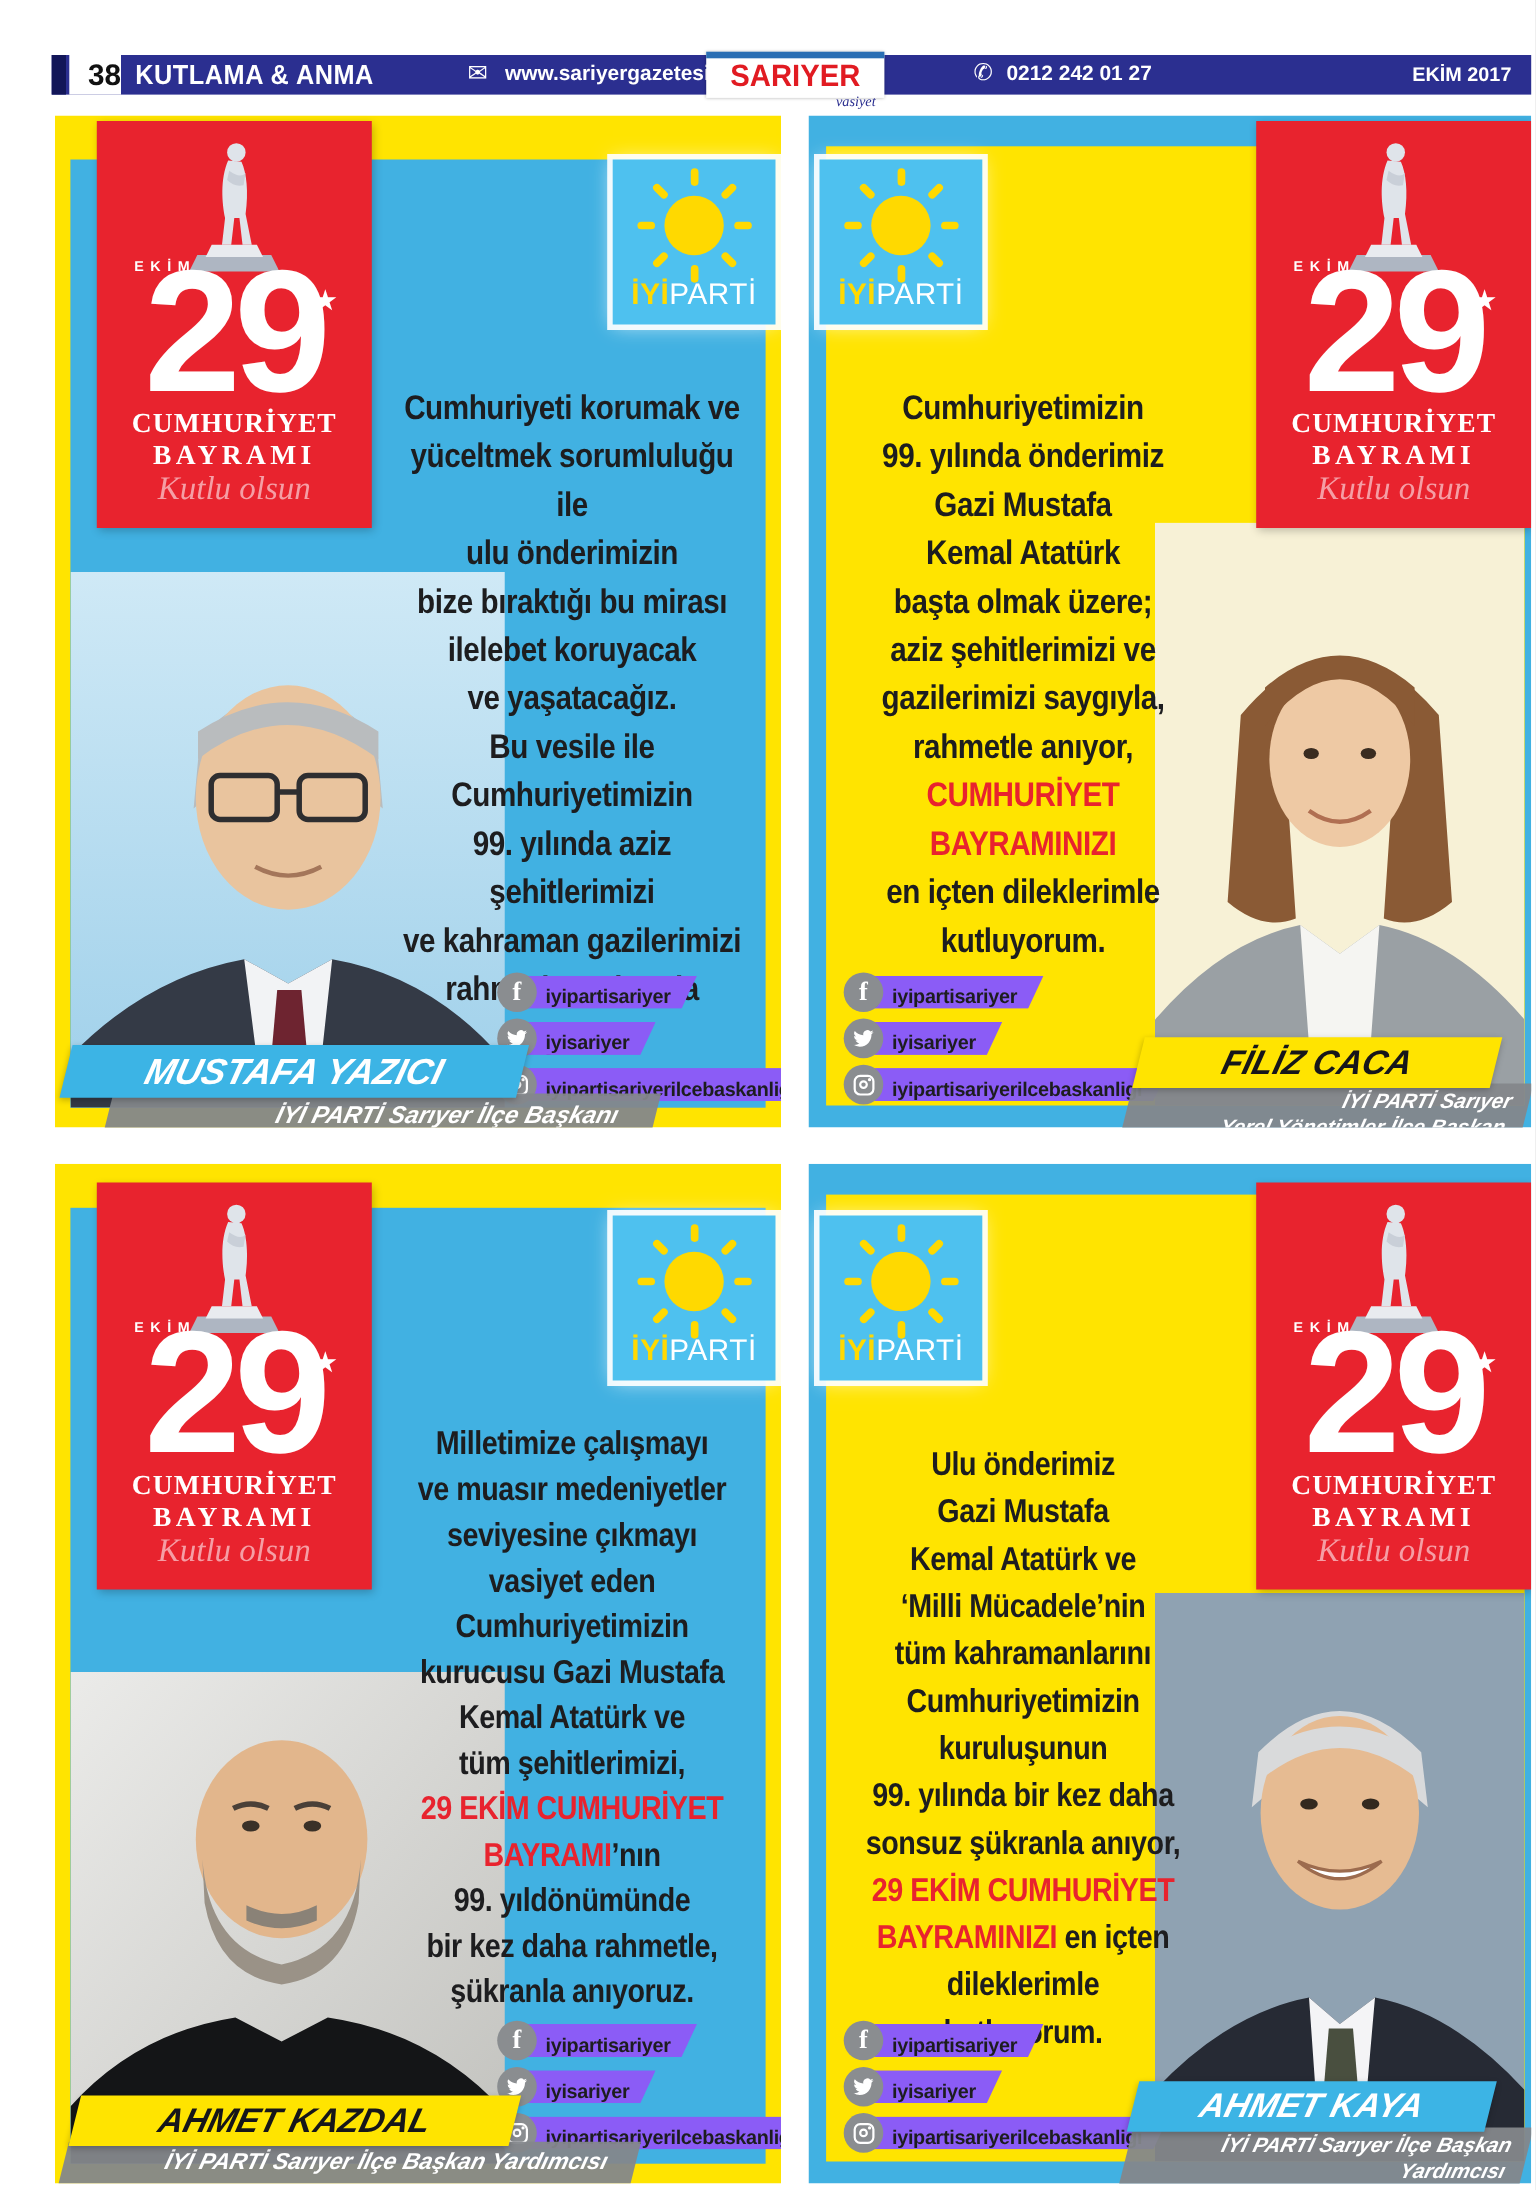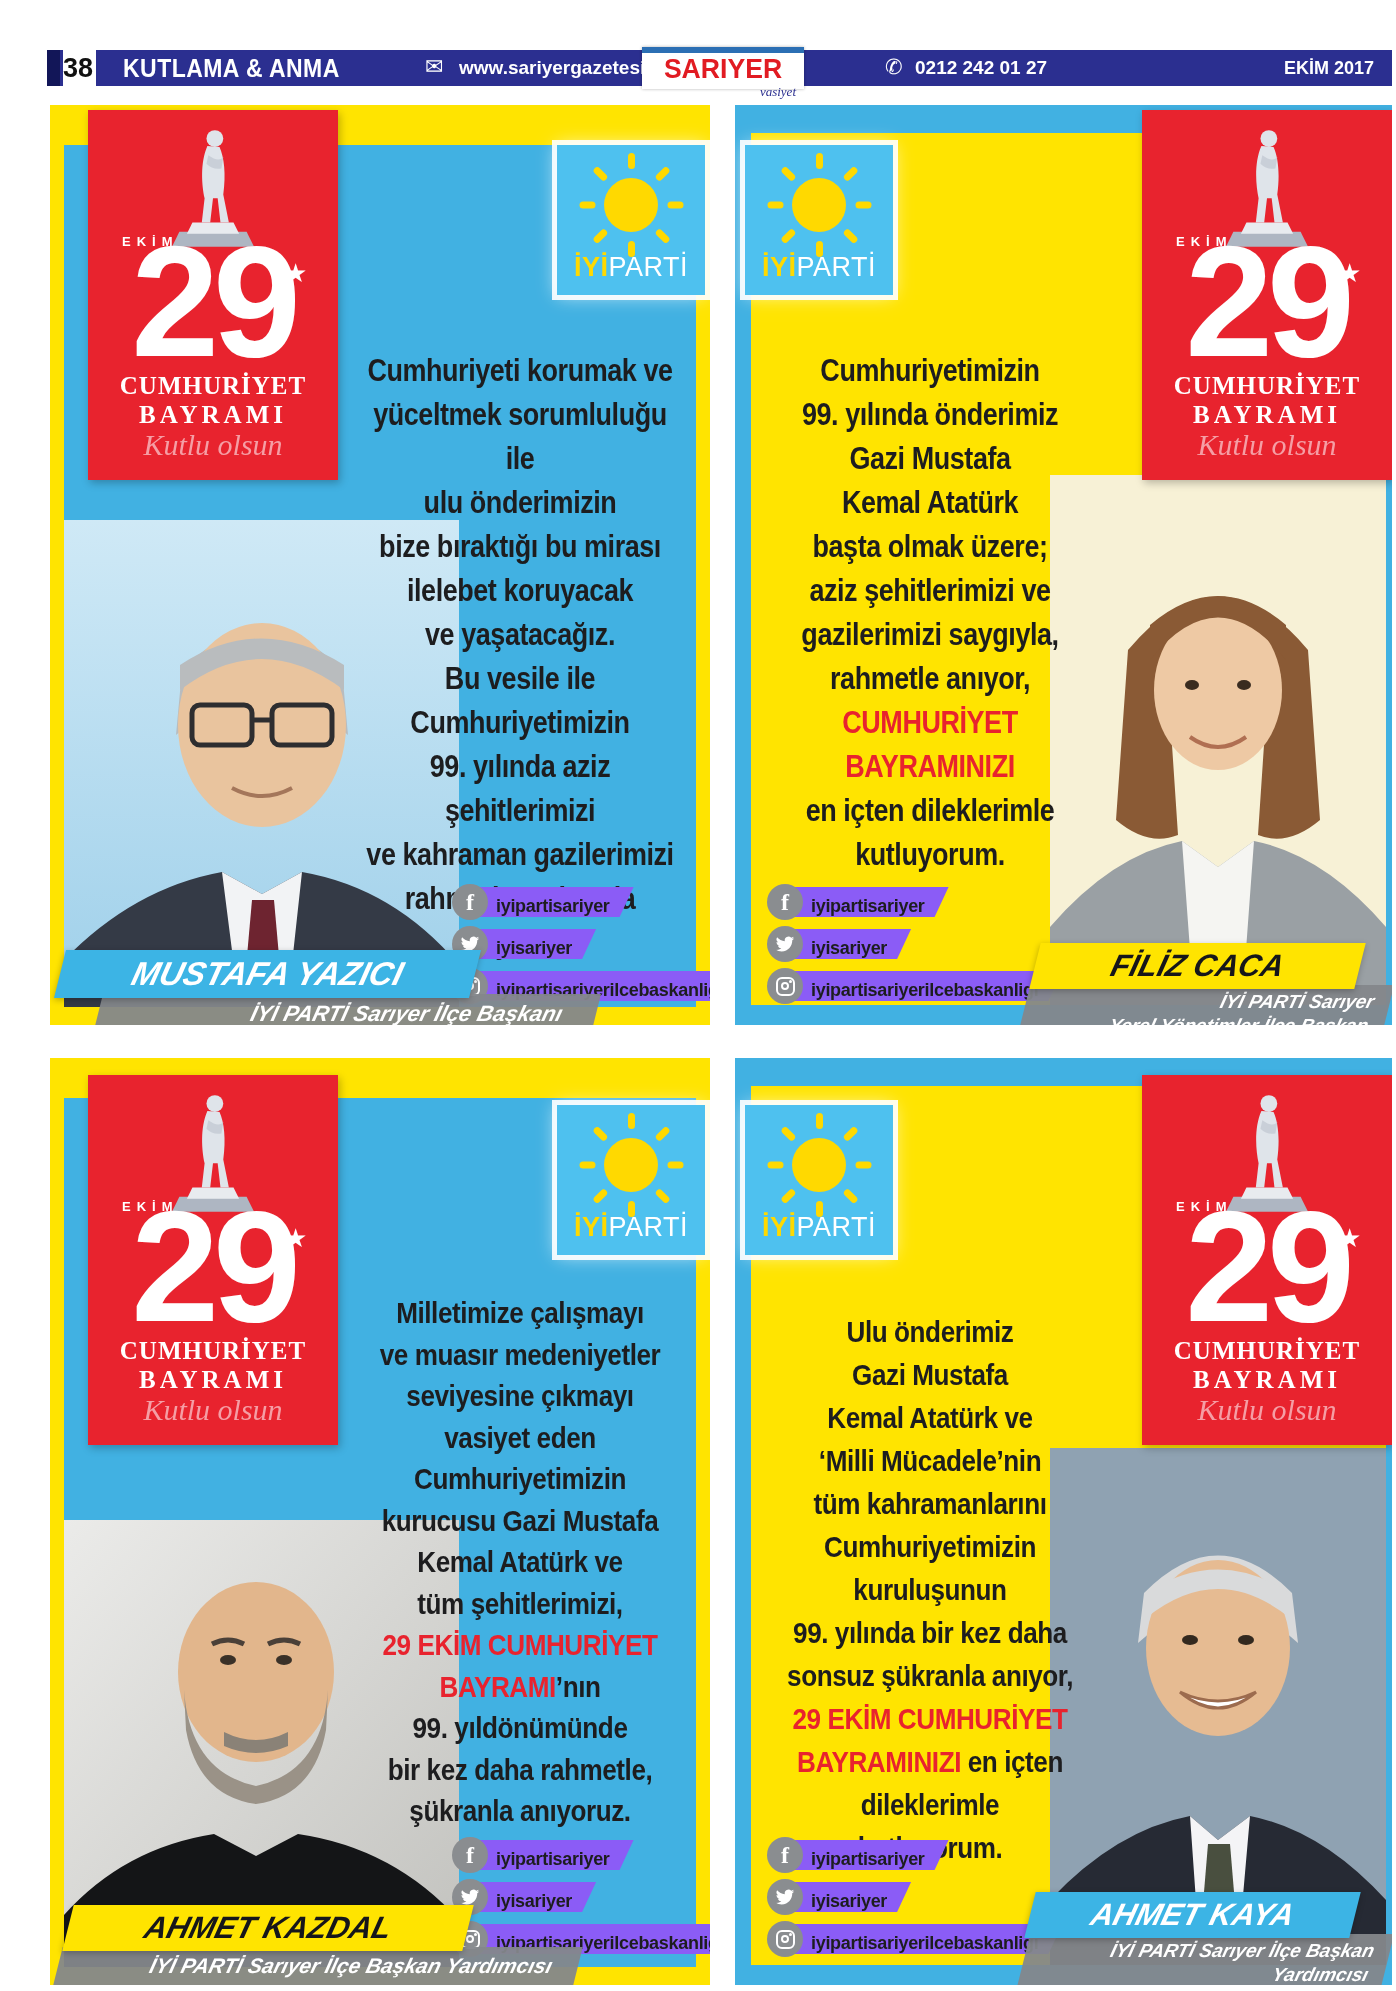--- a/index.html
+++ b/index.html
@@ -2,22 +2,22 @@
 <html><head>
 <meta charset="utf-8">
 <style>
   * { margin:0; padding:0; box-sizing:border-box; }
   body { background:#d8d8d8; font-family:"Liberation Sans", sans-serif; }
   #page { position:relative; width:1396px; height:1991px; margin:0 auto; background:#fff; overflow:hidden; }
 
   
   .hdr { position:absolute; left:47px; top:50px; width:1345px; height:36px; background:#2b2f90; }
   .hdr-chip { position:absolute; left:0; top:0; width:13px; height:36px; background:#121658; }
-  .hdr-num { position:absolute; left:16px; top:0; width:33px; height:36px; background:#fff; color:#111;
-             font-size:27px; font-weight:800; text-align:left; line-height:36px; }
+  .hdr-num { position:absolute; left:16px; top:0; width:47px; height:36px; background:#fff; color:#111;
+             font-size:27px; font-weight:800; text-align:right; line-height:36px; }
   .hdr-section { position:absolute; left:76px; top:0; height:36px; line-height:36px; color:#fff;
                  font-size:25px; font-weight:800; letter-spacing:.5px; transform:scaleX(.92); transform-origin:left center; }
   .hdr-env { position:absolute; left:378px; top:0; height:36px; line-height:34px; color:#fff; font-size:22px; }
   .hdr-url { position:absolute; left:412px; top:0; height:36px; line-height:36px; color:#fff; font-size:19px; font-weight:600; }
   .brandbox { position:absolute; left:595px; top:-3px; width:162px; height:42px; background:#fff; box-shadow:0 0 3px rgba(0,0,0,.3); }
   .brandstripe { position:absolute; left:0; top:0; width:100%; height:6px; background:#2b6fb4; }
   .brandtxt { position:absolute; left:0; top:6px; width:100%; text-align:center; color:#e11b22;
               font-size:28px; font-weight:800; letter-spacing:0; transform:scaleX(.95); }
   .brandscript { position:absolute; right:8px; bottom:-11px; font-family:"Liberation Serif", serif; font-style:italic;
                  font-size:13px; color:#2b2f90; }

